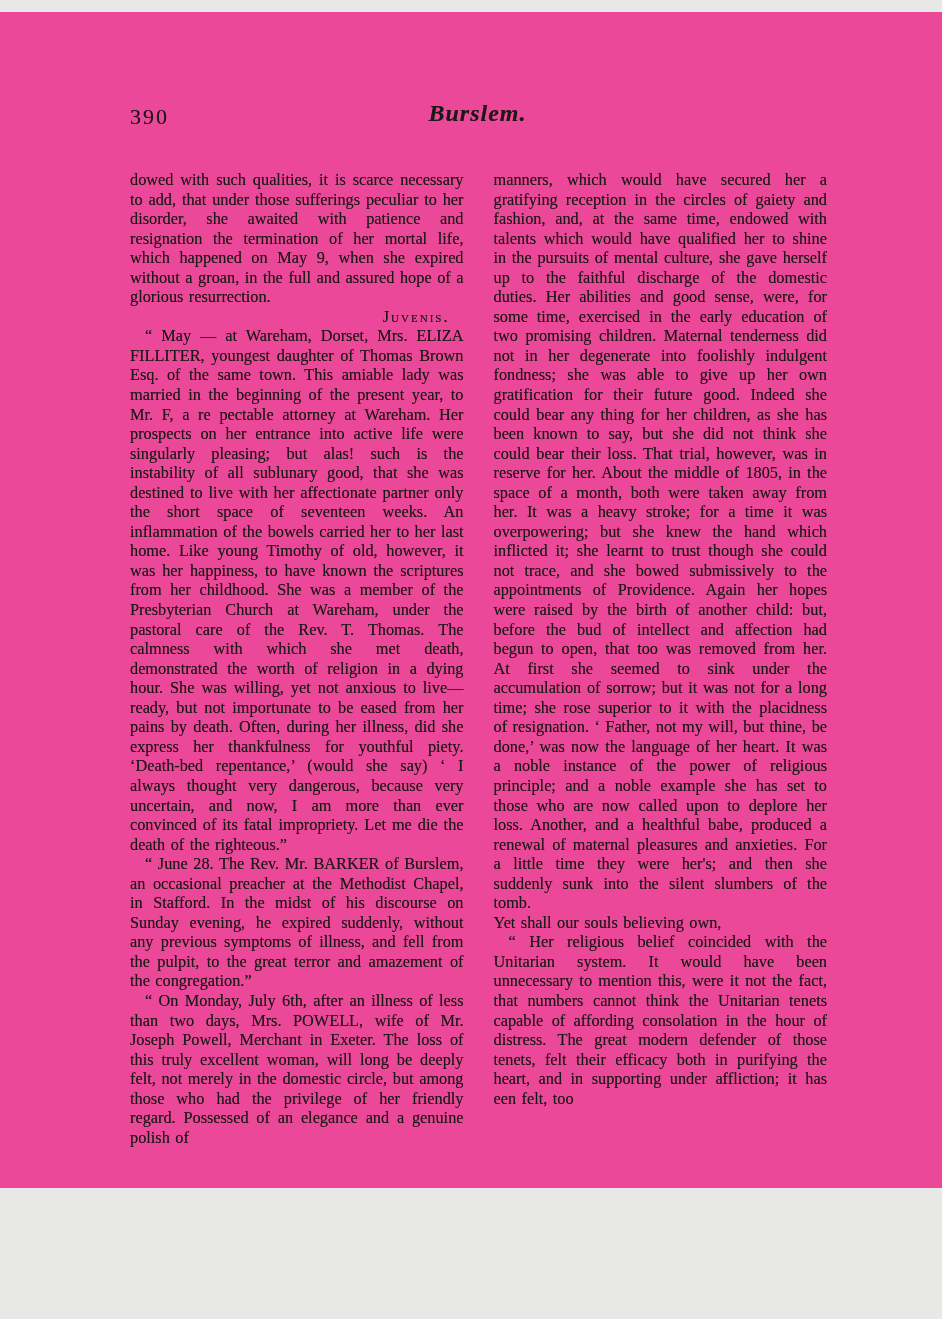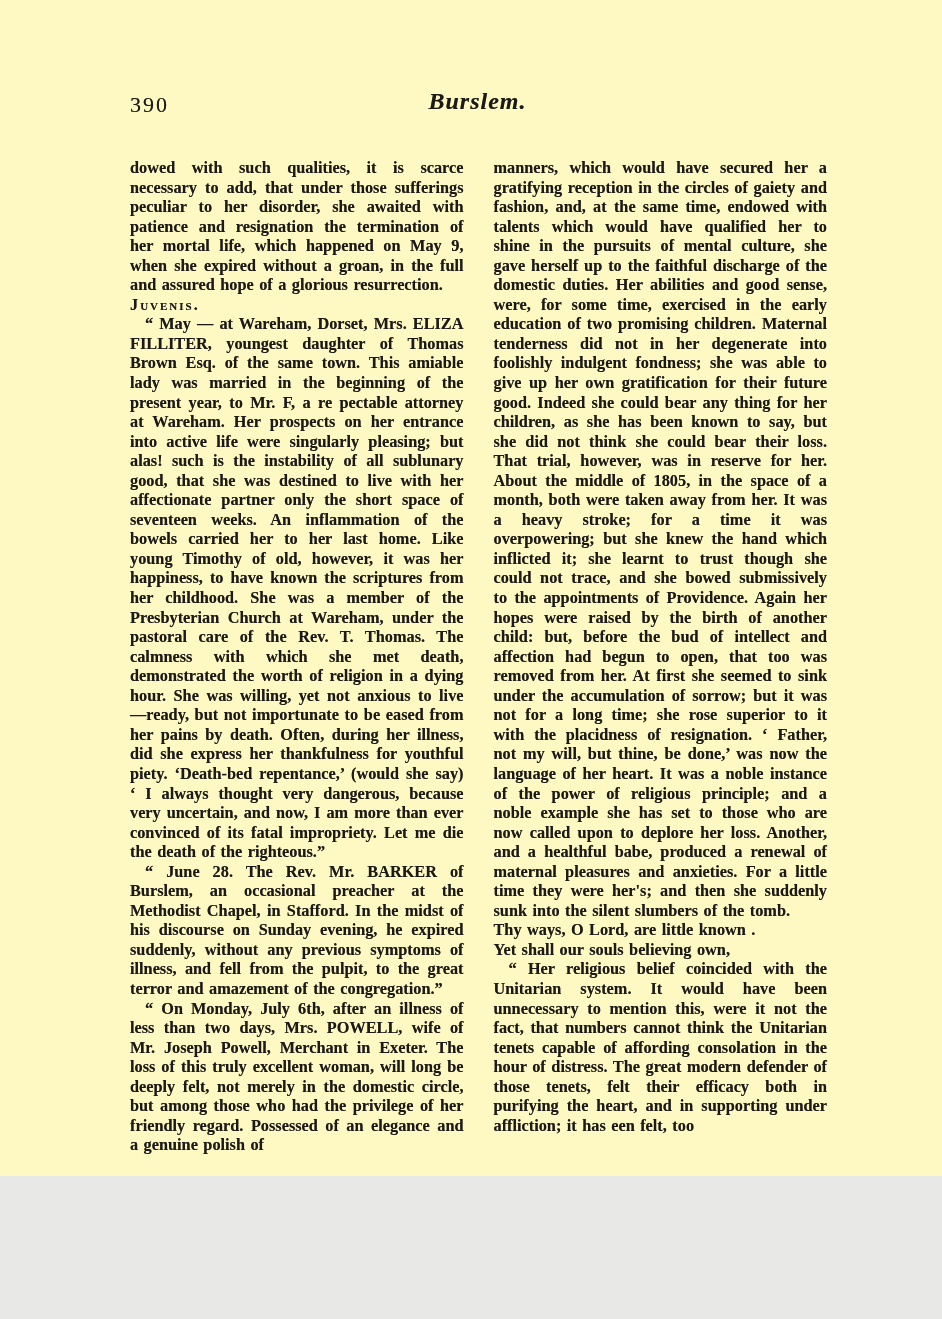--- a/index.html
+++ b/index.html
@@ -4,22 +4,22 @@
 <style>
   html, body {
     margin: 0;
     padding: 0;
     background: #e8e8e6;
   }
   .sheet {
     position: relative;
     width: 942px;
     height: 1176px;
-    margin: 0 auto;
-    background: #fef9c3;
+    margin: 12px auto;
+    background: #ec4899;
     overflow: hidden;
     color: #1c1a18;
     font-family: "Liberation Serif", "DejaVu Serif", serif;
   }
   .ink {
     text-shadow: 0 0 0.5px rgba(20,15,10,0.55);
   }
   header.page-head {
     position: absolute;
     top: 88px;
@@ -53,39 +53,38 @@
     letter-spacing: 0.4px;
   }
   main.columns {
     position: absolute;
     top: 158px;
     left: 130px;
     right: 115px;
     bottom: 40px;
     display: flex;
     gap: 30px;
-    font-weight: bold;
   }
   .col {
     flex: 1 1 0;
     font-size: 16.3px;
     line-height: 19.55px;
     text-align: justify;
     word-spacing: 1.4px;
     hyphens: auto;
   }
   .col p {
     margin: 0;
     text-indent: 15px;
   }
   .col p.noindent {
     text-indent: 0;
   }
   .sig {
-    text-align: left;
+    text-align: right;
     text-indent: 0 !important;
     font-variant: small-caps;
     letter-spacing: 2px;
     padding-right: 14px;
   }
   .verse {
     margin: 0;
     text-align: left;
   }
   .verse .v-line {
@@ -113,21 +112,20 @@
       <p class="noindent">dowed with such qualities, it is scarce necessary to add, that under those sufferings peculiar to her disorder, she awaited with patience and resignation the termination of her mortal life, which happened on May 9, when she expired without a groan, in the full and assured hope of a glorious resurrection.</p>
       <p class="sig">Juvenis.</p>
       <p>“ May — at Wareham, Dorset, Mrs. ELIZA FILLITER, youngest daughter of Thomas Brown Esq. of the same town. This amiable lady was married in the beginning of the present year, to Mr. F, a re pectable attorney at Wareham. Her prospects on her entrance into active life were singularly pleasing; but alas! such is the instability of all sublunary good, that she was destined to live with her affectionate partner only the short space of seventeen weeks. An inflammation of the bowels carried her to her last home. Like young Timothy of old, however, it was her happiness, to have known the scriptures from her childhood. She was a member of the Presbyterian Church at Wareham, under the pastoral care of the Rev. T. Thomas. The calmness with which she met death, demonstrated the worth of religion in a dying hour. She was willing, yet not anxious to live—ready, but not importunate to be eased from her pains by death. Often, during her illness, did she express her thankfulness for youthful piety. ‘Death-bed repentance,’ (would she say) ‘ I always thought very dangerous, because very uncertain, and now, I am more than ever convinced of its fatal impropriety. Let me die the death of the righteous.”</p>
       <p>“ June 28. The Rev. Mr. BARKER of Burslem, an occasional preacher at the Methodist Chapel, in Stafford. In the midst of his discourse on Sunday evening, he expired suddenly, without any previous symptoms of illness, and fell from the pulpit, to the great terror and amazement of the congregation.”</p>
       <p>“ On Monday, July 6th, after an illness of less than two days, Mrs. POWELL, wife of Mr. Joseph Powell, Merchant in Exeter.  The loss of this truly excellent woman, will long be deeply felt, not merely in the domestic circle, but among those who had the privilege of her friendly regard.  Possessed of an elegance and a genuine polish of</p>
     </section>
 
     <section class="col ink">
       <p class="noindent">manners, which would have secured her a gratifying reception in the circles of gaiety and fashion, and, at the same time, endowed with talents which would have qualified her to shine in the pursuits of mental culture, she gave herself up to the faithful discharge of the domestic duties.  Her abilities and good sense, were, for some time, exercised in the early education of two promising children.  Maternal tenderness did not in her degenerate into foolishly indulgent fondness; she was able to give up her own gratification for their future good. Indeed she could bear any thing for her children, as she has been known to say, but she did not think she could bear their loss.  That trial, however, was in reserve for her.  About the middle of 1805, in the space of a month, both were taken away from her.  It was a heavy stroke; for a time it was overpowering; but she knew the hand which inflicted it; she learnt to trust though she could not trace, and she bowed submissively to the appointments of Providence.  Again her hopes were raised by the birth of another child: but, before the bud of intellect and affection had begun to open, that too was removed from her.  At first she seemed to sink under the accumulation of sorrow; but it was not for a long time; she rose superior to it with the placidness of resignation.  ‘ Father, not my will, but thine, be done,’ was now the language of her heart.  It was a noble instance of the power of religious principle; and a noble example she has set to those who are now called upon to deplore her loss. Another, and a healthful babe, produced a renewal of maternal pleasures and anxieties.  For a little time they were her's; and then she suddenly sunk into the silent slumbers of the tomb.</p>
       <div class="verse">
-        <div class="v-line">Thy ways, O Lord, are little known .</div>
         <div class="v-line">Yet shall our souls believing own,</div>
       </div>
       <p>“ Her religious belief coincided with the Unitarian system.  It would have been unnecessary to mention this, were it not the fact, that numbers cannot think the Unitarian tenets capable of affording consolation in the hour of distress.  The great modern defender of those tenets, felt their efficacy both in purifying the heart, and in supporting under affliction; it has  een felt, too</p>
     </section>
 
   </main>
 
 </div>
 
 </body></html>

